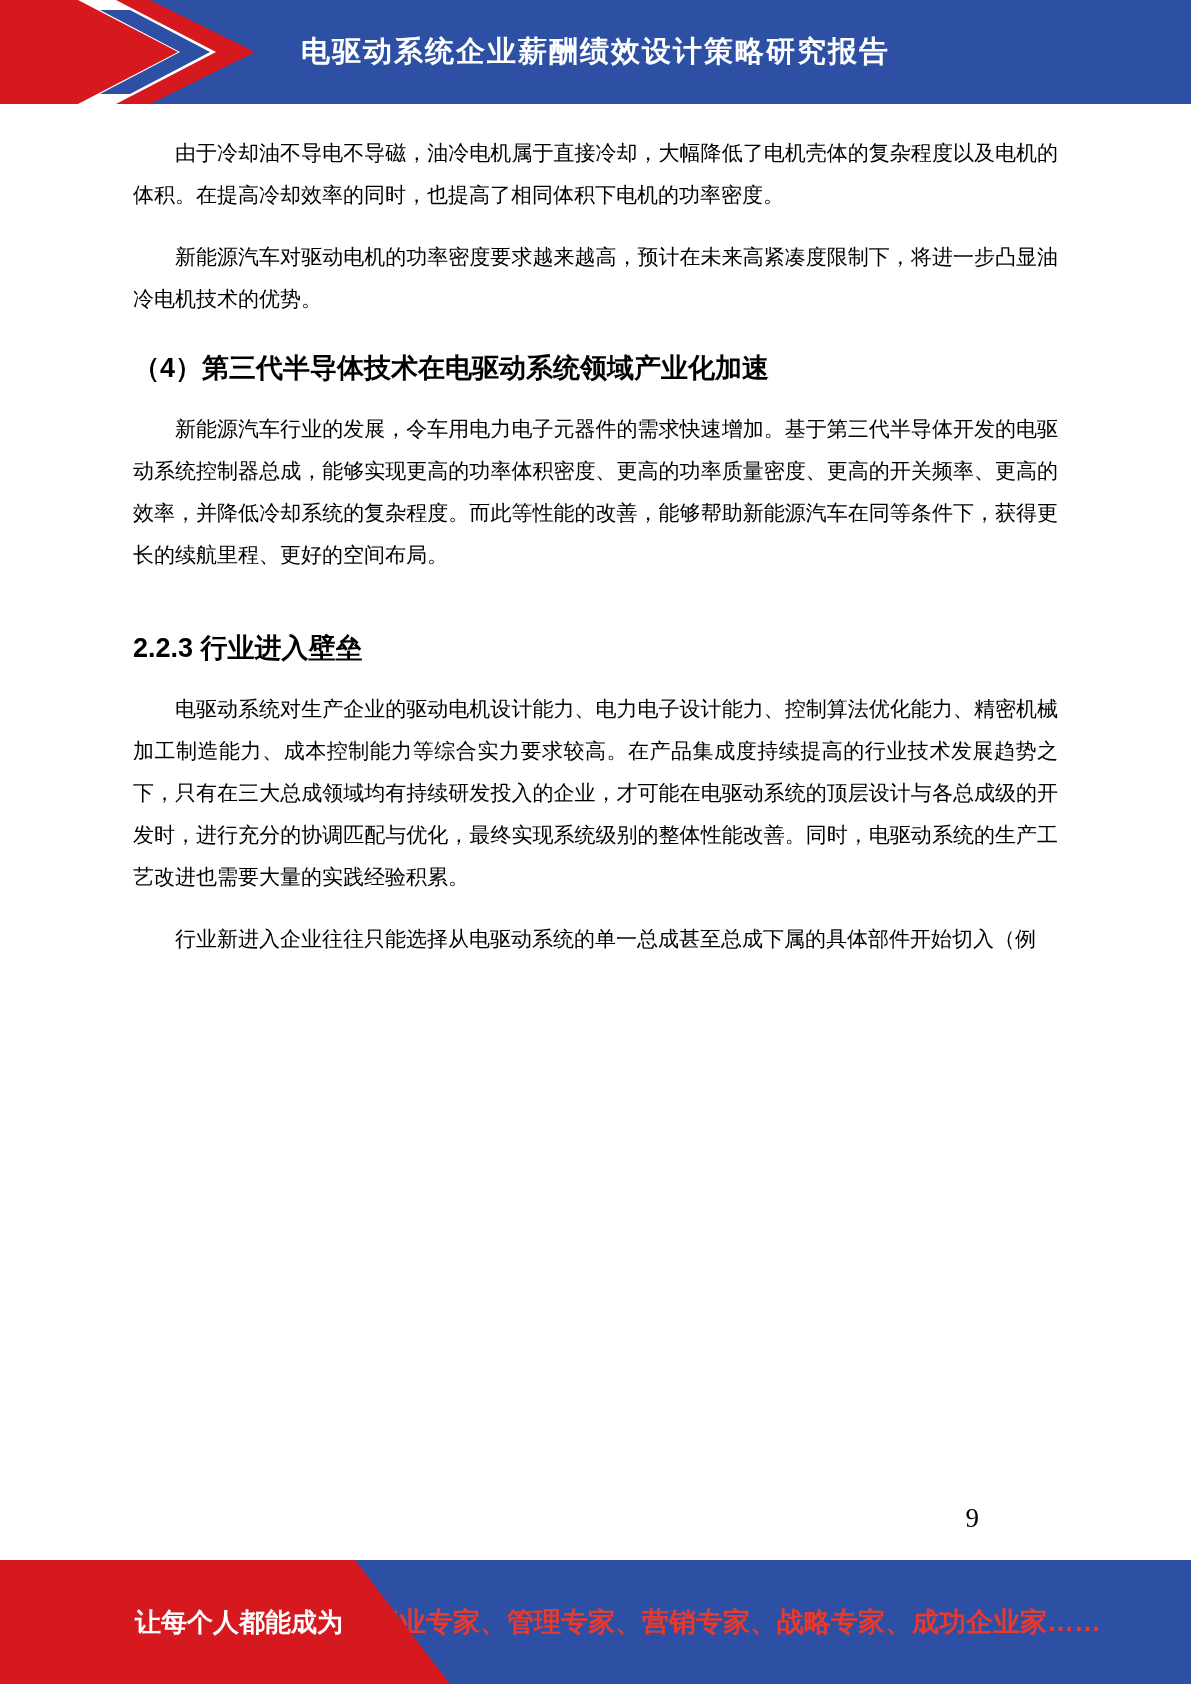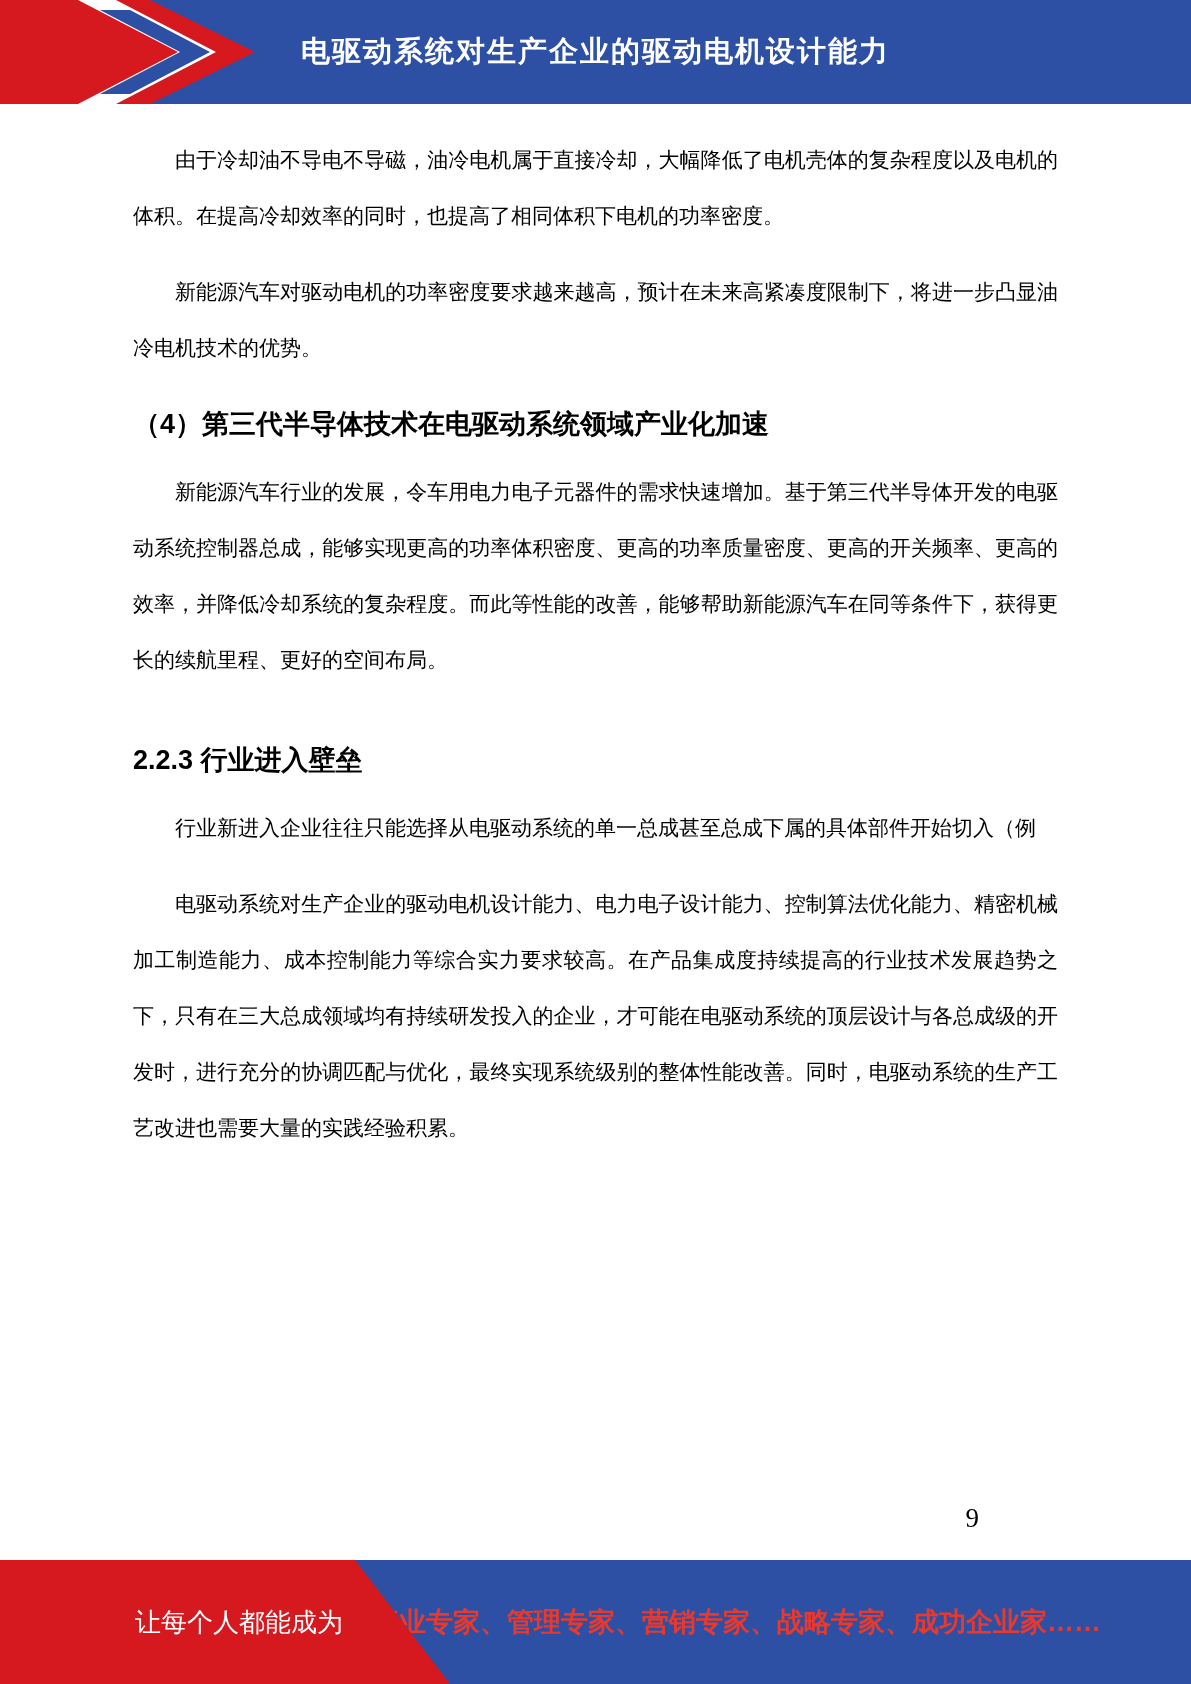--- a/index.html
+++ b/index.html
@@ -44,21 +44,21 @@
     clip-path:polygon(0 0, 30px 0, 110px 42px, 30px 84px, 0 84px, 80px 42px);
   }
 
   
   .content {
     padding:28px 133px 0 133px;
   }
   .para {
     margin:0 0 20px 0;
     font-size:21px;
-    line-height:56px;
+    line-height:42px;
     text-align:justify;
     text-indent:2em;
   }
   .heading {
     font-family:"Liberation Sans", sans-serif;
     font-weight:bold;
     color:#000;
     font-size:27px;
     line-height:36px;
     margin:30px 0 22px 0;
@@ -93,51 +93,51 @@
     position:absolute;
     left:0; top:0; width:460px; height:124px;
     background:#d6181f;
     clip-path:polygon(0 0, 355px 0, 450px 124px, 0 124px);
   }
   .footer-left-text {
     position:absolute;
     left:135px; top:0; height:124px;
     display:flex; align-items:center;
     font-family:"Liberation Sans", sans-serif;
-    font-size:26px; font-weight:normal;
+    font-size:26px; font-weight:bold;
     color:#ffffff;
     white-space:nowrap;
   }
 </style>
 </head>
 <body>
 
 <div class="page">
 
   <header class="header">
     <div class="hdr-deco">
       <div class="deco-red"></div>
       <div class="deco-white"></div>
       <div class="deco-blue"></div>
     </div>
-    <h1 class="hdr-title">电驱动系统对生产企业的驱动电机设计能力</h1>
+    <h1 class="hdr-title">电驱动系统企业薪酬绩效设计策略研究报告</h1>
   </header>
 
   <main class="content">
     <p class="para">由于冷却油不导电不导磁，油冷电机属于直接冷却，大幅降低了电机壳体的复杂程度以及电机的体积。在提高冷却效率的同时，也提高了相同体积下电机的功率密度。</p>
     <p class="para">新能源汽车对驱动电机的功率密度要求越来越高，预计在未来高紧凑度限制下，将进一步凸显油冷电机技术的优势。</p>
 
     <h2 class="heading">（4）第三代半导体技术在电驱动系统领域产业化加速</h2>
 
     <p class="para">新能源汽车行业的发展，令车用电力电子元器件的需求快速增加。基于第三代半导体开发的电驱动系统控制器总成，能够实现更高的功率体积密度、更高的功率质量密度、更高的开关频率、更高的效率，并降低冷却系统的复杂程度。而此等性能的改善，能够帮助新能源汽车在同等条件下，获得更长的续航里程、更好的空间布局。</p>
 
     <h2 class="heading numbered">2.2.3 行业进入壁垒</h2>
 
+    <p class="para">电驱动系统对生产企业的驱动电机设计能力、电力电子设计能力、控制算法优化能力、精密机械加工制造能力、成本控制能力等综合实力要求较高。在产品集成度持续提高的行业技术发展趋势之下，只有在三大总成领域均有持续研发投入的企业，才可能在电驱动系统的顶层设计与各总成级的开发时，进行充分的协调匹配与优化，最终实现系统级别的整体性能改善。同时，电驱动系统的生产工艺改进也需要大量的实践经验积累。</p>
     <p class="para">行业新进入企业往往只能选择从电驱动系统的单一总成甚至总成下属的具体部件开始切入（例</p>
-    <p class="para">电驱动系统对生产企业的驱动电机设计能力、电力电子设计能力、控制算法优化能力、精密机械加工制造能力、成本控制能力等综合实力要求较高。在产品集成度持续提高的行业技术发展趋势之下，只有在三大总成领域均有持续研发投入的企业，才可能在电驱动系统的顶层设计与各总成级的开发时，进行充分的协调匹配与优化，最终实现系统级别的整体性能改善。同时，电驱动系统的生产工艺改进也需要大量的实践经验积累。</p>
   </main>
 
   <div class="page-number">9</div>
 
   <footer class="footer">
     <div class="footer-right-text">行业专家、管理专家、营销专家、战略专家、成功企业家……</div>
     <div class="footer-red-band"></div>
     <div class="footer-left-text">让每个人都能成为</div>
   </footer>
 

